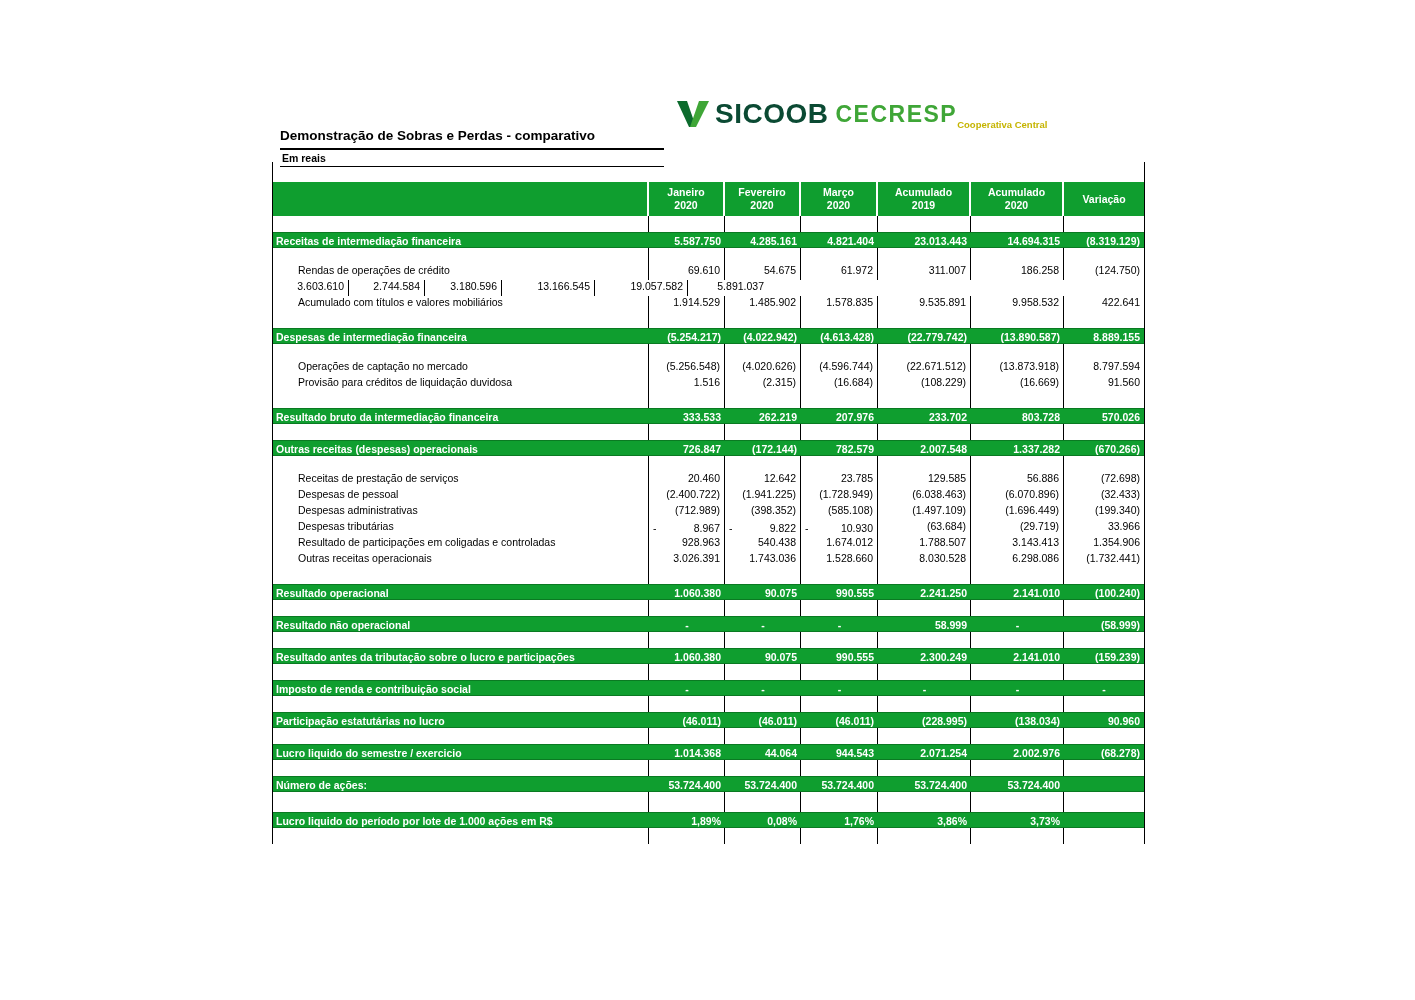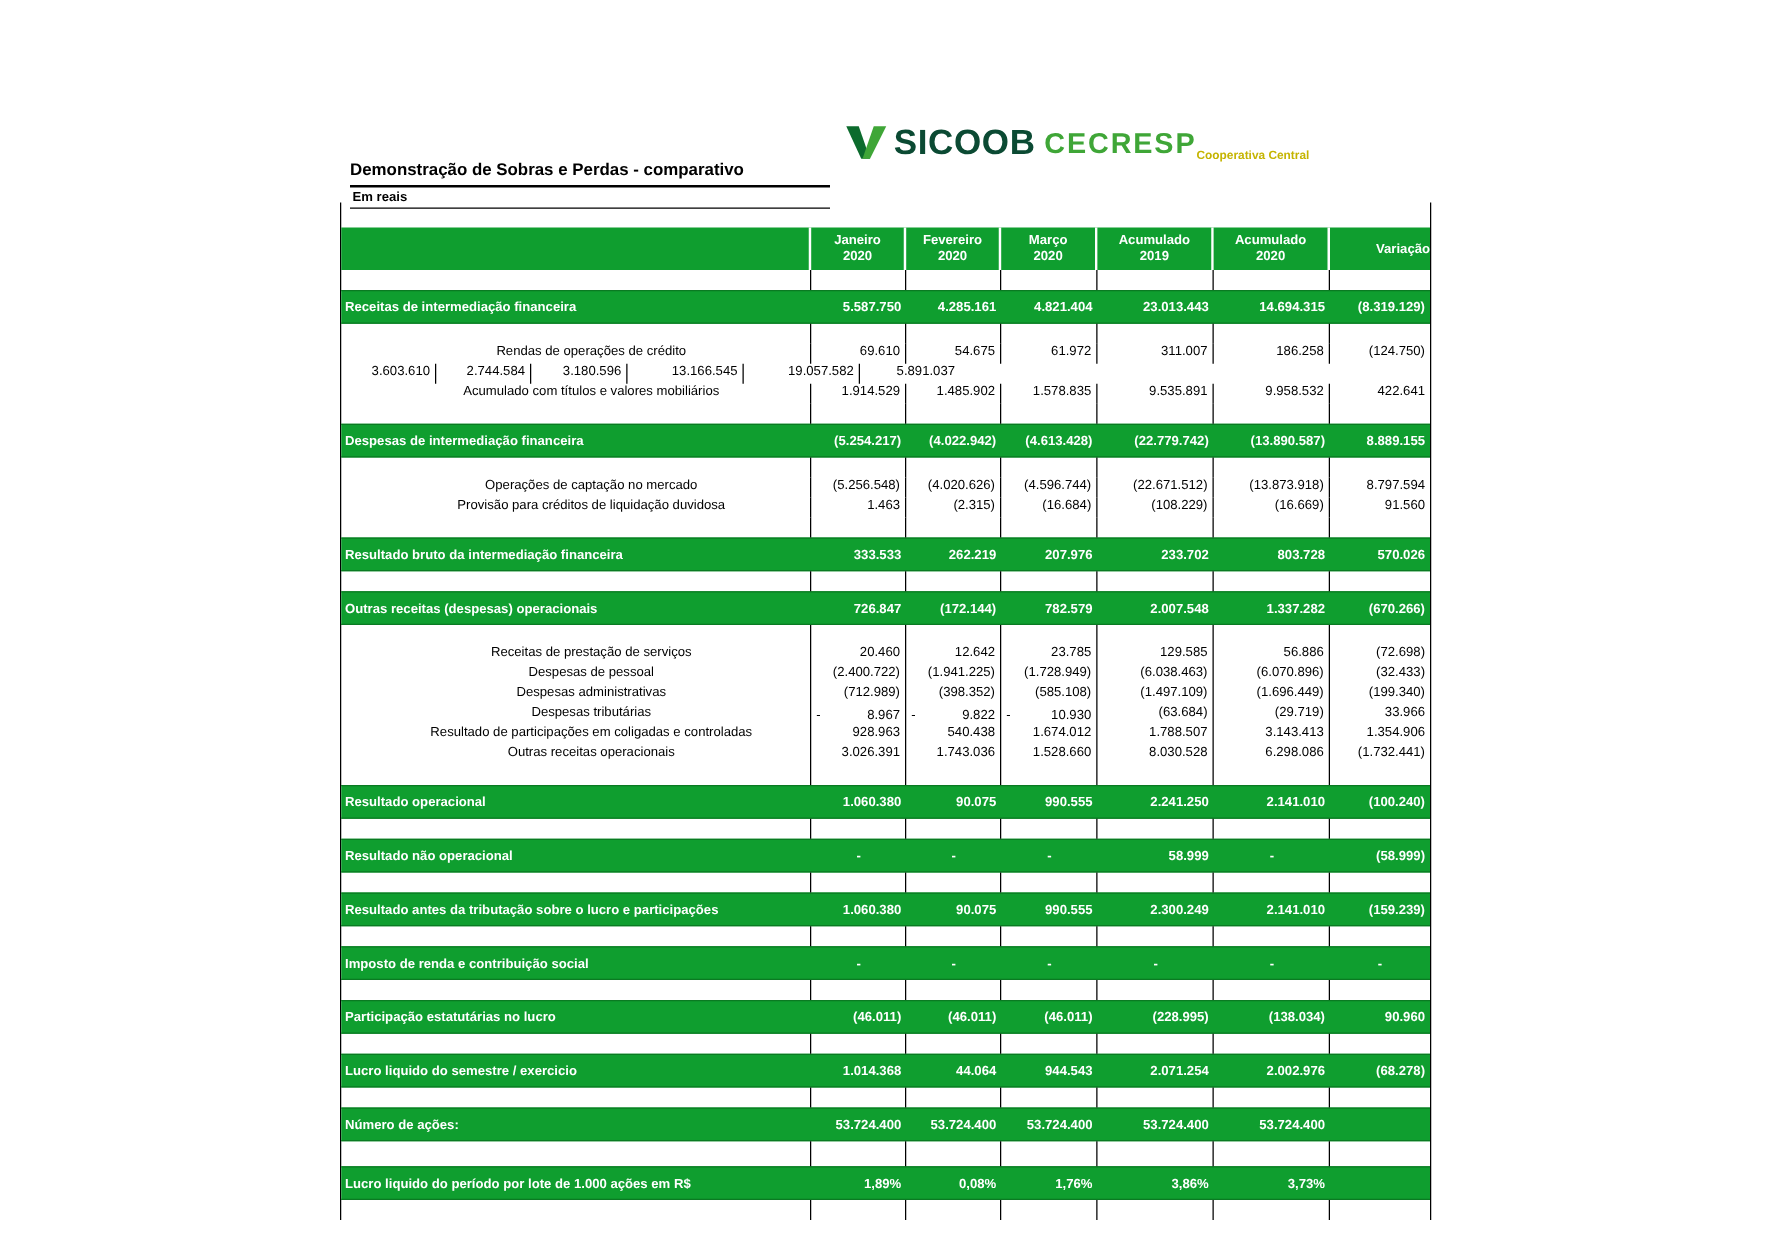--- a/index.html
+++ b/index.html
@@ -33,29 +33,29 @@
   .row { display:flex; width:871px; }
   .cell { overflow:hidden; white-space:nowrap; }
   .c0{width:376px} .c1{width:76px} .c2{width:76px} .c3{width:77px}
   .c4{width:93px} .c5{width:93px} .c6{width:80px}
 
   .header-row { height:34px;margin-top:20px; }
   .header-row .cell { background: var(--accent, #0f9e2f); color:#fff; font-weight:bold;
                       font-size:10.5px; line-height:13px; text-align:center;
                       display:flex; flex-direction:column; justify-content:center;
                       border-right:2px solid #fff; }
-  .header-row .c6 { border-right:none;align-items:flex-end; }
-
-  .section { height:27px; align-items:center; background: var(--accent, #0f9e2f);
+  .header-row .c6 { border-right:none; }
+
+  .section { height:16px; align-items:flex-end; background: var(--accent, #0f9e2f);
              color:#fff; font-weight:bold; font-size:10.5px;
              border-top:1px solid #0a7a22; border-bottom:1px solid #0a7a22; }
   .section .label { padding-left:3px; }
 
   .detail { height:16px; align-items:center; color:#000; font-size:10.5px; }
-  .detail .label { padding-left:25px;text-align:center; }
+  .detail .label { padding-left:25px; }
   .detail .cell, .spacer .cell { border-right:1px solid #000; height:100%; }
   .detail .c6, .spacer .c6 { border-right:none; }
 
   .spacer { height:16px; }
   .spacer.tall { height:20px; }
 
   .val { text-align:right; padding-right:4px; }
   .val.dash { text-align:center; padding-right:0; }
   .val.split { display:flex; justify-content:space-between; align-items:center;
                padding-left:4px; padding-right:4px; text-align:right; }
@@ -194,21 +194,21 @@
           <div class="cell c0 label">Operações de captação no mercado</div>
           <div class="cell c1 val">(5.256.548)</div>
           <div class="cell c2 val">(4.020.626)</div>
           <div class="cell c3 val">(4.596.744)</div>
           <div class="cell c4 val">(22.671.512)</div>
           <div class="cell c5 val">(13.873.918)</div>
           <div class="cell c6 val">8.797.594</div>
         </div>
         <div class="row detail">
           <div class="cell c0 label">Provisão para créditos de liquidação duvidosa</div>
-          <div class="cell c1 val">1.463</div>
+          <div class="cell c1 val">1.516</div>
           <div class="cell c2 val">(2.315)</div>
           <div class="cell c3 val">(16.684)</div>
           <div class="cell c4 val">(108.229)</div>
           <div class="cell c5 val">(16.669)</div>
           <div class="cell c6 val">91.560</div>
         </div>
         <div class="row spacer">
           <div class="cell c0"></div>
           <div class="cell c1"></div>
           <div class="cell c2"></div>

